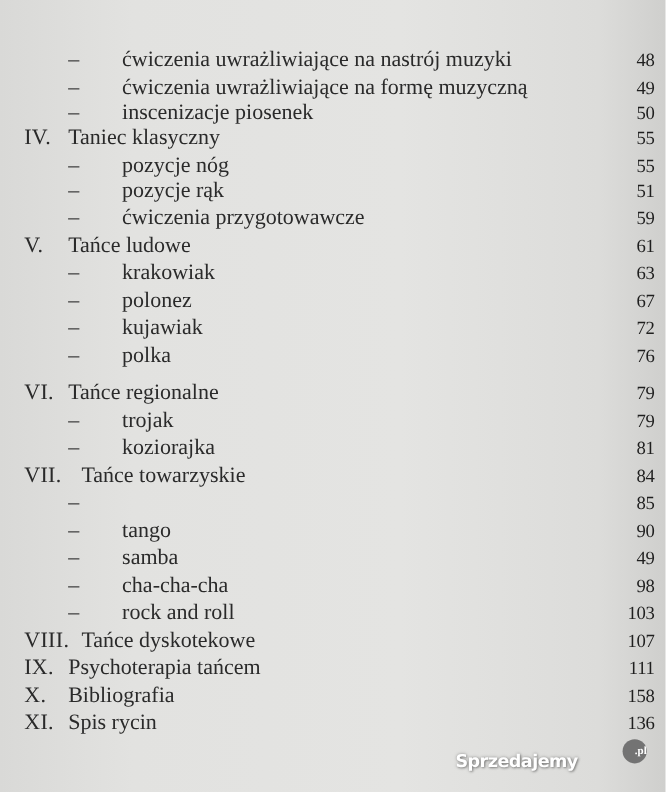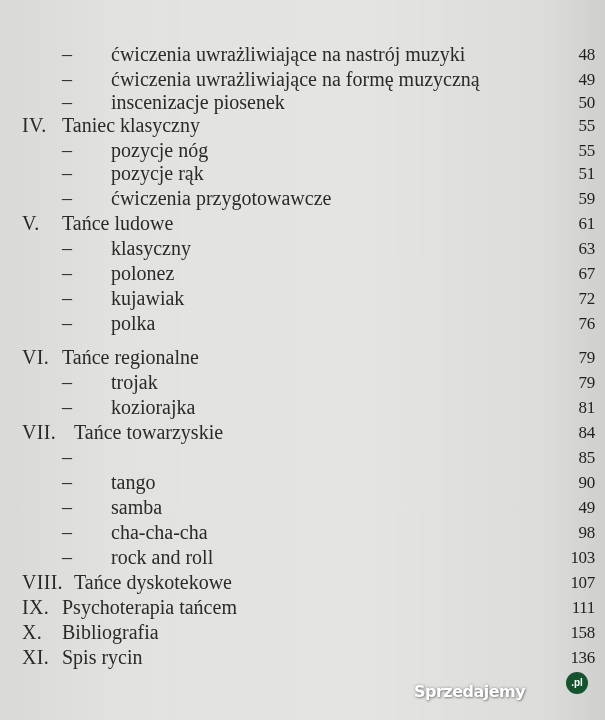--- a/index.html
+++ b/index.html
@@ -69,27 +69,27 @@
       text-shadow: 0 0 3px rgba(0,0,0,0.35), 1px 1px 2px rgba(0,0,0,0.3);
       letter-spacing: -0.5px;
     }
     .watermark-badge {
       position: absolute;
       left: 566px;
       top: 672px;
       width: 22px;
       height: 22px;
       border-radius: 50%;
-      background: #14532d;
+      background: #737373;
       color: #ffffff;
-      font-family: Liberation Sans, sans-serif;
+      font-family: Liberation Serif, serif;
       font-weight: bold;
       font-size: 10px;
       line-height: 22px;
-      text-align: center;
+      text-align: right;
     }
   </style>
 </head>
 <body>
 
 <div class="page">
   <div id="toc">
       <div class="toc-row" style="top: 42px;">
         <span class="dash">–</span>
         <span class="sub-title">ćwiczenia uwrażliwiające na nastrój muzyki</span>
@@ -125,21 +125,21 @@
         <span class="sub-title">ćwiczenia przygotowawcze</span>
         <span class="page-num">59</span>
       </div>
       <div class="toc-row" style="top: 211px;">
         <span class="numeral">V.</span>
         <span class="chapter-title">Tańce ludowe</span>
         <span class="page-num">61</span>
       </div>
       <div class="toc-row" style="top: 236px;">
         <span class="dash">–</span>
-        <span class="sub-title">klasyczny</span>
+        <span class="sub-title">krakowiak</span>
         <span class="page-num">63</span>
       </div>
       <div class="toc-row" style="top: 261px;">
         <span class="dash">–</span>
         <span class="sub-title">polonez</span>
         <span class="page-num">67</span>
       </div>
       <div class="toc-row" style="top: 286px;">
         <span class="dash">–</span>
         <span class="sub-title">kujawiak</span>

